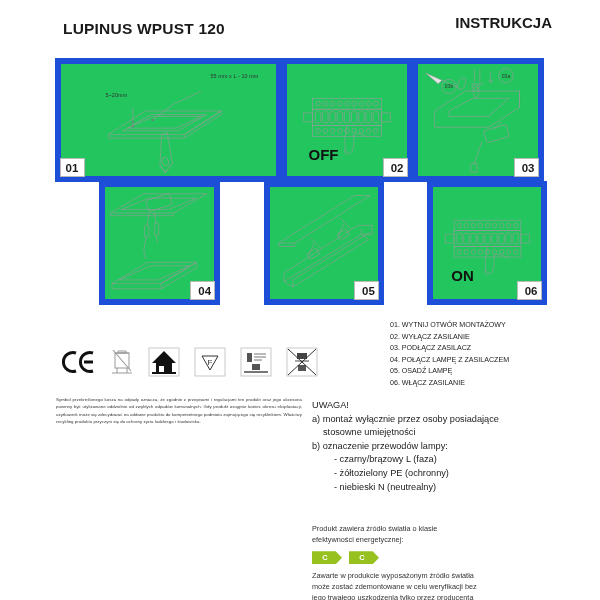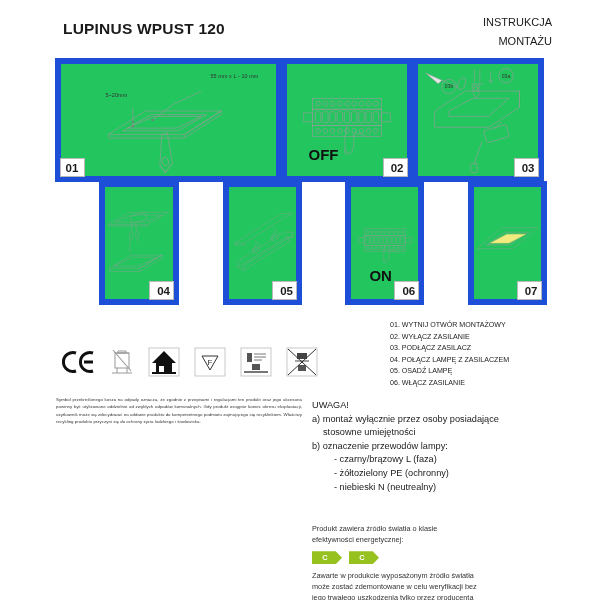--- a/index.html
+++ b/index.html
@@ -13,21 +13,21 @@
   }
 
   
   .header { position: absolute; top: 0; left: 0; width: 600px; height: 58px; }
   .title-main {
     position: absolute; left: 63px; top: 20px;
     font-size: 15.5px; font-weight: bold; letter-spacing: .2px;
   }
   .title-right {
     position: absolute; right: 48px; top: 13px;
-    text-align: right; font-size: 11px; font-weight: normal; line-height: 19px;
+    text-align: right; font-size: 15px; font-weight: bold; line-height: 19px;
   }
 
   
   .grid { position: absolute; left: 55px; top: 58px; width: 491px; }
   .row { display: flex; }
   .panel {
     position: relative; border: 6px solid #1d4ed8;
     margin: -0.5px; background: #22c55e;
   }
   .r1 { height: 124px; }
@@ -106,21 +106,20 @@
   }
   .energy-foot { font-size: 7.3px; line-height: 10.8px; color: #333; }
 </style>
 </head>
 <body>
 
 <div class="header">
   <div class="title-main">LUPINUS WPUST 120</div>
   <div class="title-right">
     <div>INSTRUKCJA</div>
-    <div>MONTAŻU</div>
   </div>
 </div>
 
 <div class="grid">
 
   <div class="row">
 
     <div class="panel r1 p01">
       <svg viewBox="0 0 227 124">
         <g fill="none" stroke="#9a9a9a" stroke-width="0.7">
@@ -310,32 +309,20 @@
           </g>
           <path d="M62 66 C60 76 59 84 60 92 C61 97 66 98 68 94 C70 89 70 82 69 76"></path>
           <path d="M69 76 C74 74 82 76 86 80"></path>
           <path d="M60 92 C58 96 60 99 63 98"></path>
         </g>
       </svg>
       <div class="switchlabel" style="left:18px; top:80px;">ON</div>
       <div class="pnum right">06</div>
     </div>
 
-    <div class="panel r2 p07">
-      <svg viewBox="0 0 122 124">
-        <g fill="none" stroke="#9a9a9a" stroke-width="0.7">
-          <path d="M6 72 L50 34 L116 34 L72 72 Z"></path>
-          <path d="M22 66 L56 42 L100 42 L66 66 Z"></path>
-          <path d="M26 64 L58 44 L96 44 L64 64 Z"></path>
-        </g>
-        <path d="M30 62 L60 46 L94 46 L64 62 Z" fill="#f2ec80" stroke="#e3db60" stroke-width="0.5"></path>
-        <path d="M30 62 L64 62 L94 46" fill="none" stroke="#ded76a" stroke-width="0.6"></path>
-      </svg>
-      <div class="pnum right">07</div>
-    </div>
   </div>
 </div>
 
 <div class="symbols">
 
   <div class="sym">
     <svg width="34" height="26" viewBox="0 0 34 26">
       <path d="M14 4 A9.5 9.5 0 1 0 14 22" fill="none" stroke="#111" stroke-width="3"></path>
       <path d="M31 4 A9.5 9.5 0 1 0 31 22" fill="none" stroke="#111" stroke-width="3"></path>
       <path d="M22 13 L31 13" stroke="#111" stroke-width="3"></path>

